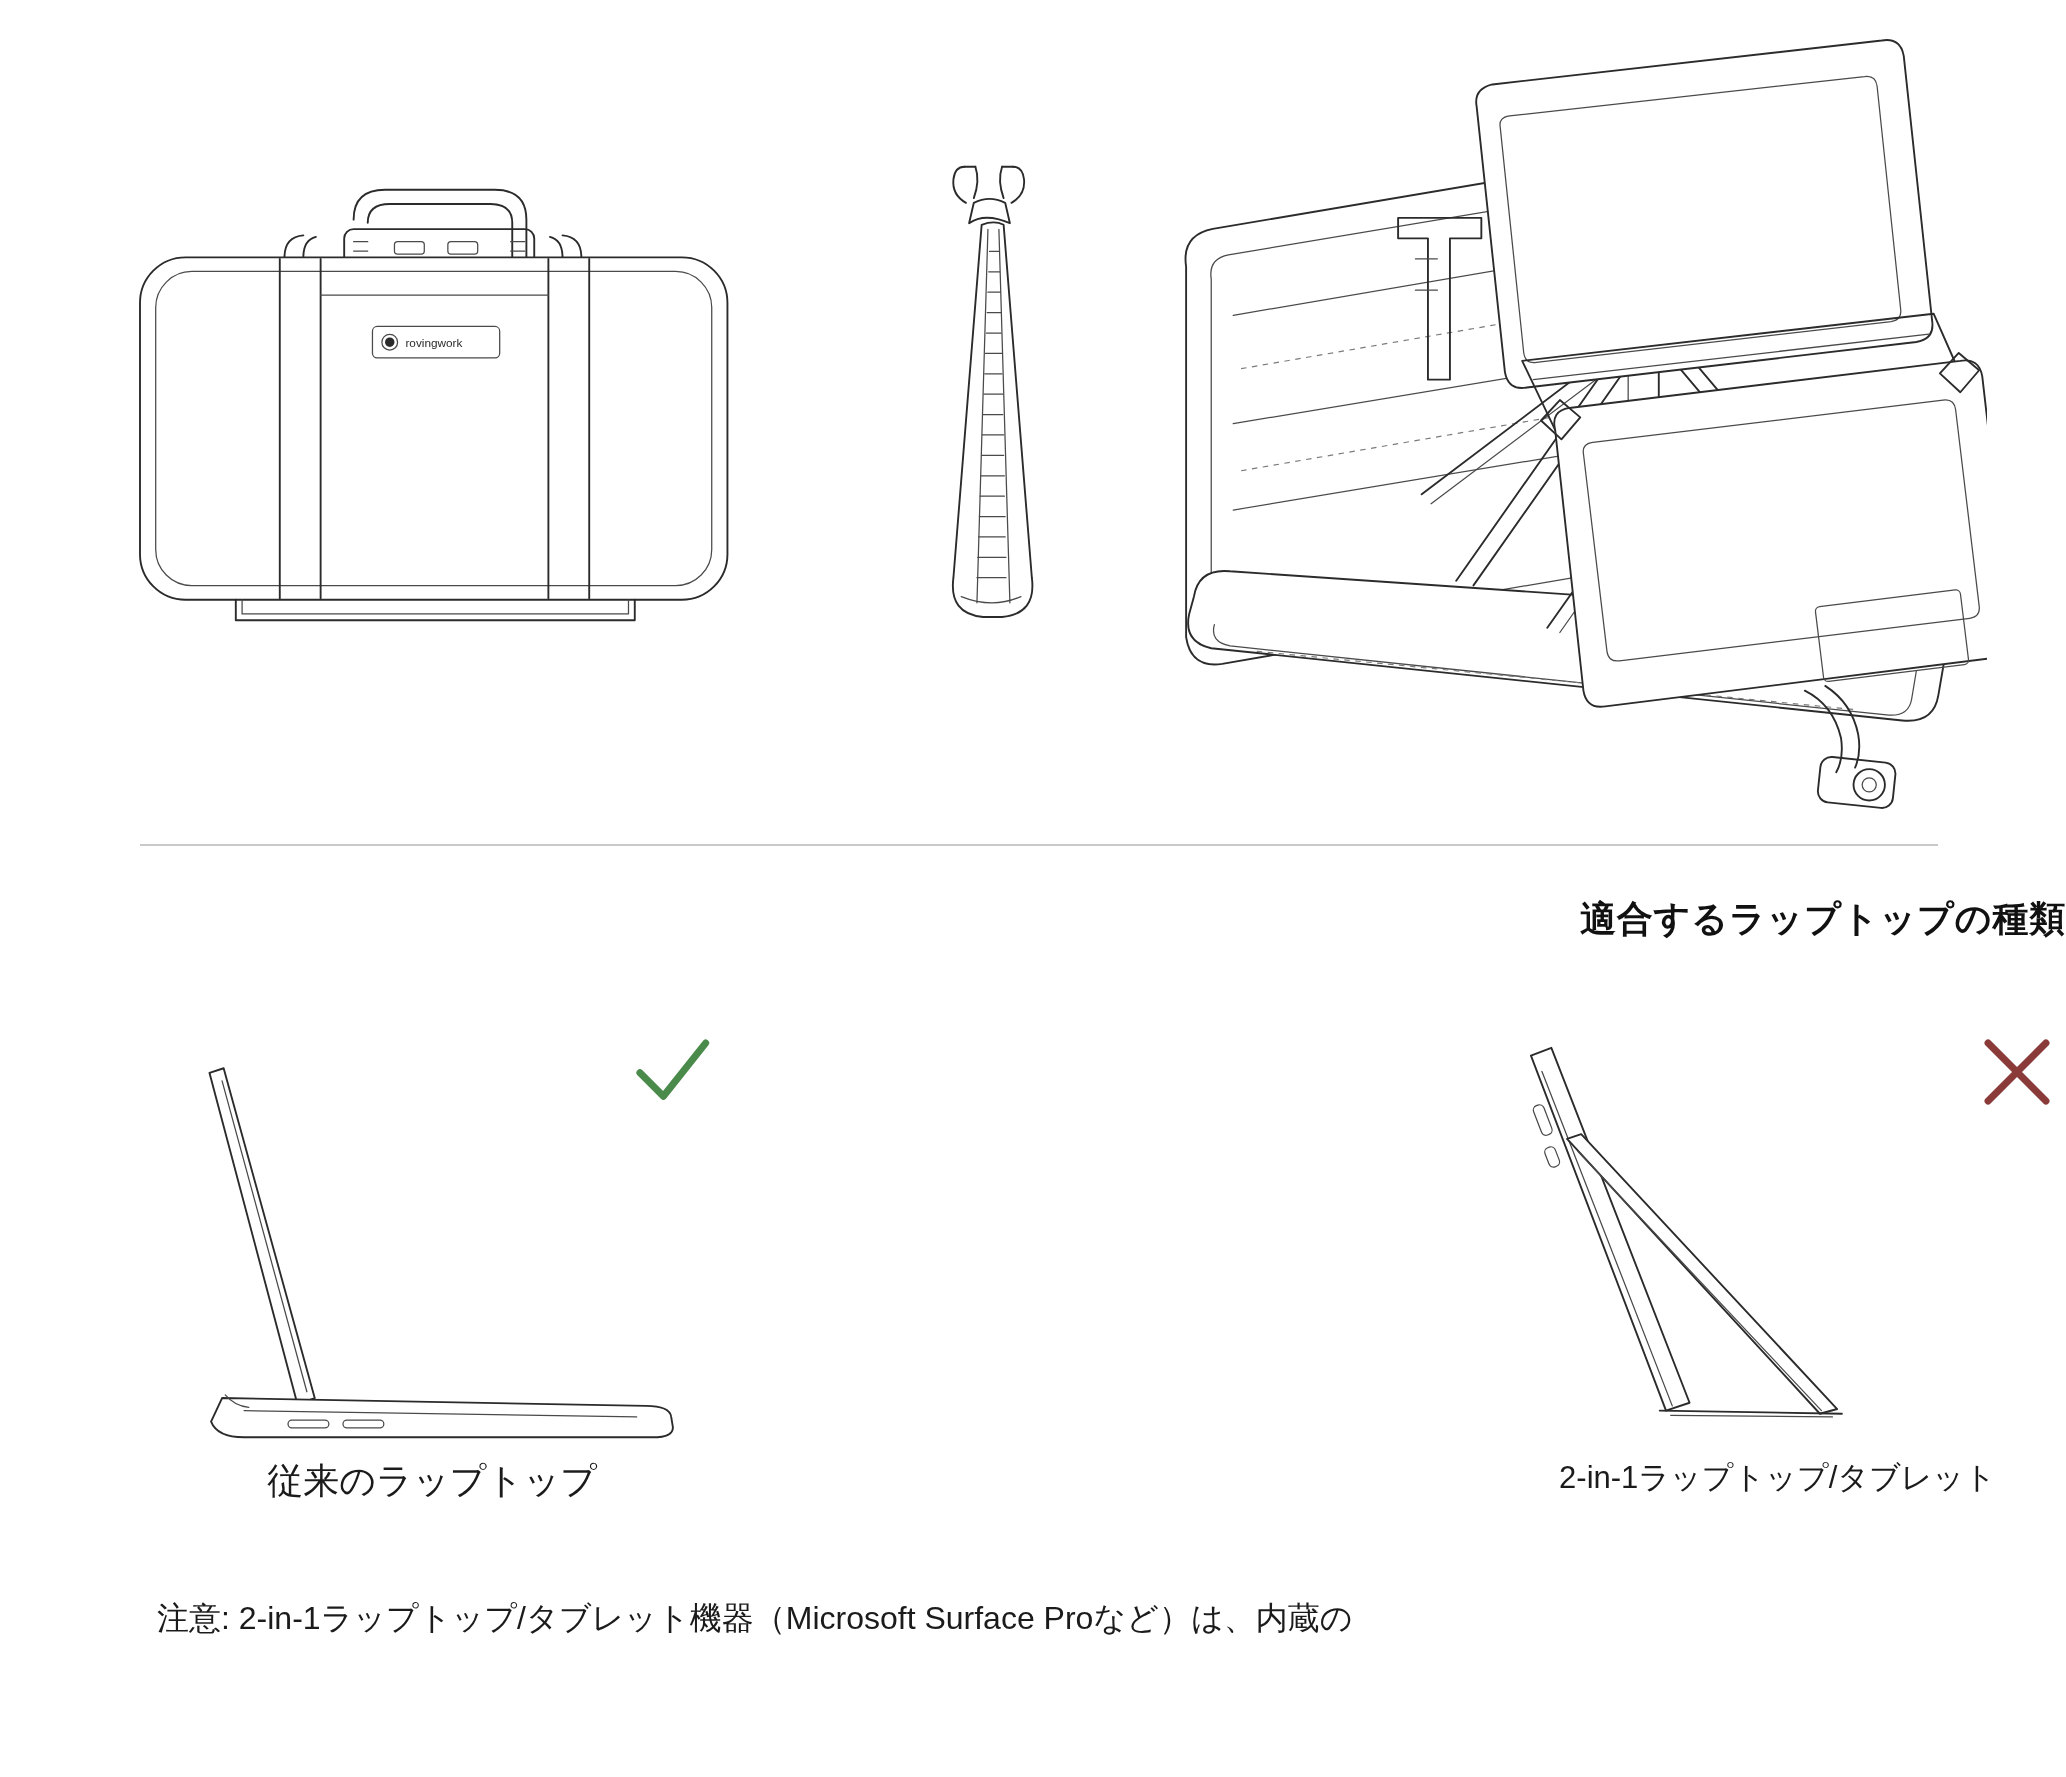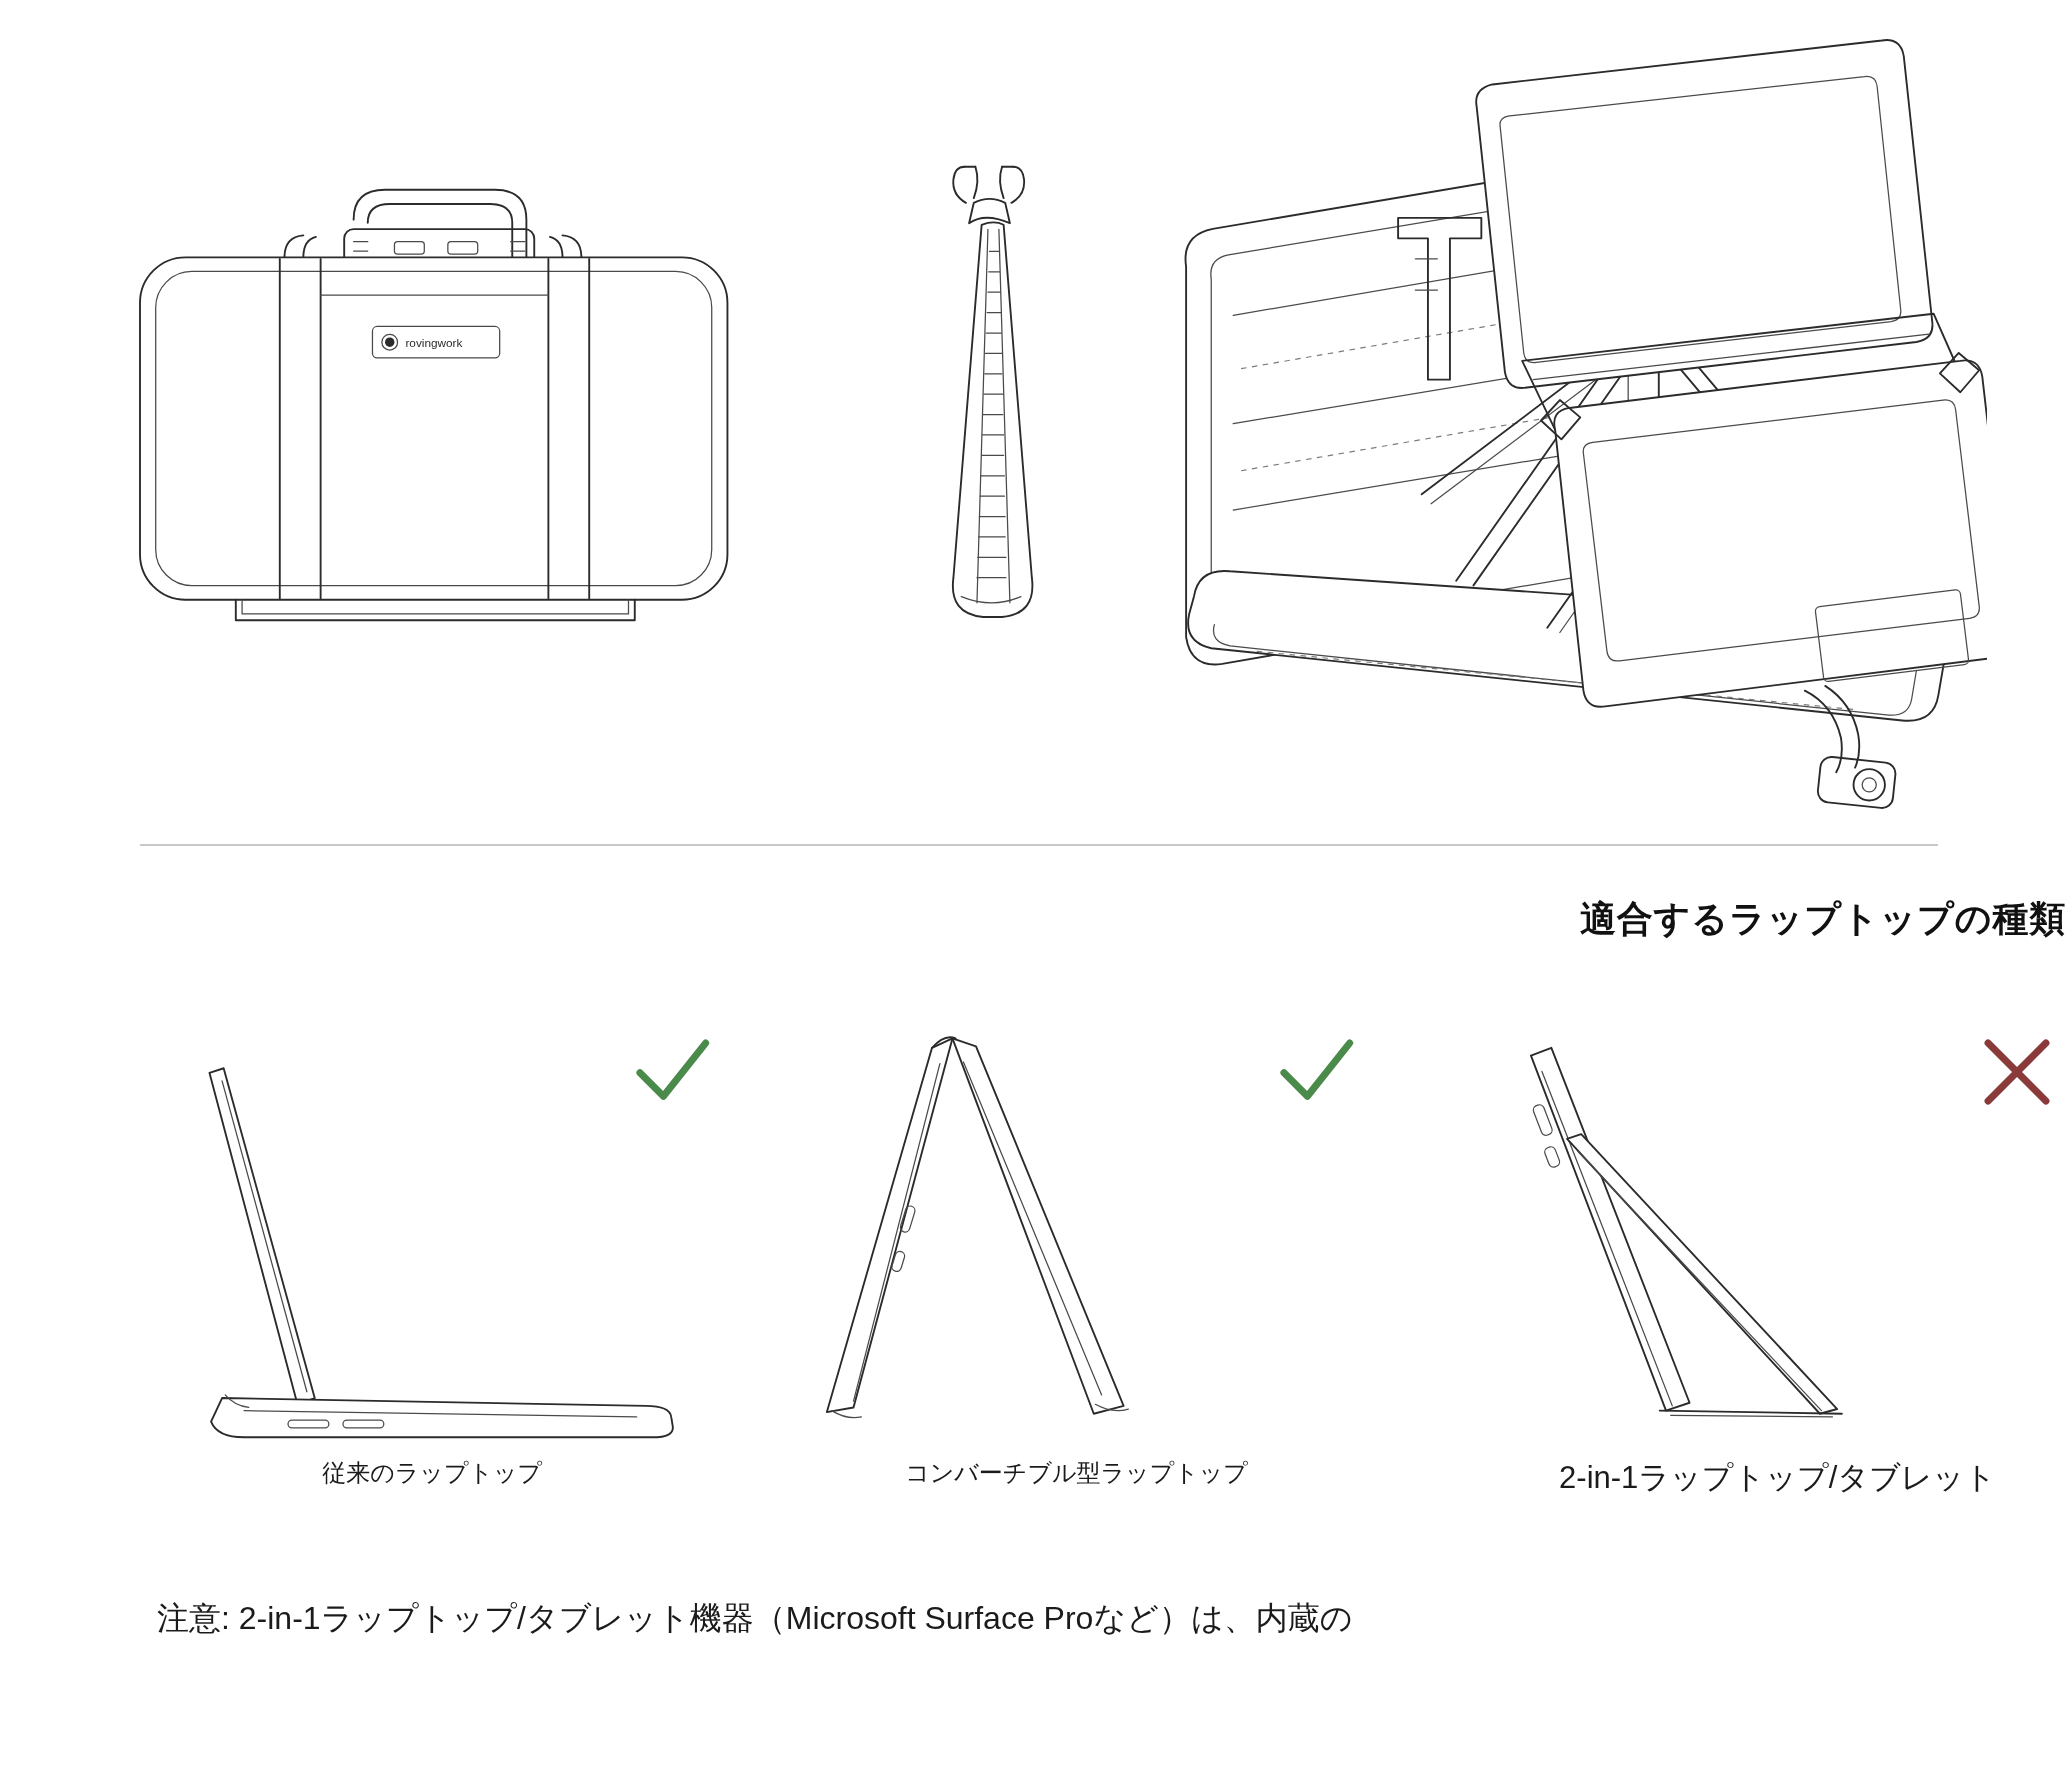--- a/index.html
+++ b/index.html
@@ -94,21 +94,21 @@
     top: 7.9px;
     width: 86px;
     height: 86px;
   }
   .type-label {
     position: absolute;
     left: 0;
     top: 436px;
     width: 597px;
     text-align: center;
-    font-size: 24px;
+    font-size: 36px;
     color: #1b1b1b;
     white-space: nowrap;
   }
   #type-2 .type-label { font-size: 31px; }
 
   
   .note {
     position: absolute;
     left: 157px;
     top: 1594px;
@@ -280,46 +280,20 @@
         </svg>
       </div>
       <div class="type-mark">
         <svg width="86" height="86" viewBox="0 0 110 110">
           <path d="M14 56 L44 86 L98 18" fill="none" stroke="#4a8a4a" stroke-width="9" stroke-linecap="round" stroke-linejoin="round"></path>
         </svg>
       </div>
       <div class="type-label">従来のラップトップ</div>
     </div>
 
-    <div class="type-card" id="type-1">
-      <div class="type-art">
-        <svg width="597" height="424" viewBox="0 0 760 540">
-
-          <path class="ln fillw" d="M196 24 l26 -12 l-126 470 l-34 6 z"></path>
-          <path class="ln-thin" d="M206 44 l-110 430"></path>
-
-          <path class="ln fillw" d="M222 12 l30 10 l188 458 l-38 10 z"></path>
-          <path class="ln-thin" d="M236 42 l176 424"></path>
-
-          <path class="ln" d="M196 24 q16 -18 30 -12"></path>
-
-          <rect class="ln-thin" x="148" y="236" width="34" height="12" rx="6" transform="rotate(-73 165 242)"></rect>
-          <rect class="ln-thin" x="140" y="290" width="26" height="12" rx="6" transform="rotate(-73 153 296)"></rect>
-
-          <path class="ln-thin" d="M68 486 q20 12 38 8"></path>
-          <path class="ln-thin" d="M404 478 q22 12 42 6"></path>
-        </svg>
-      </div>
-      <div class="type-mark">
-        <svg width="86" height="86" viewBox="0 0 110 110">
-          <path d="M14 56 L44 86 L98 18" fill="none" stroke="#4a8a4a" stroke-width="9" stroke-linecap="round" stroke-linejoin="round"></path>
-        </svg>
-      </div>
-      <div class="type-label">コンバーチブル型ラップトップ</div>
-    </div>
 
     <div class="type-card" id="type-2">
       <div class="type-art">
         <svg width="597" height="424" viewBox="0 0 760 540">
 
           <path class="ln fillw" d="M66 34 l26 -10 l176 452 l-30 10 z"></path>
           <path class="ln-thin" d="M80 54 l166 426"></path>
 
           <rect class="ln-thin" x="74" y="96" width="14" height="40" rx="6" transform="rotate(-21 81 116)"></rect>
           <rect class="ln-thin" x="86" y="150" width="14" height="26" rx="6" transform="rotate(-21 93 163)"></rect>

